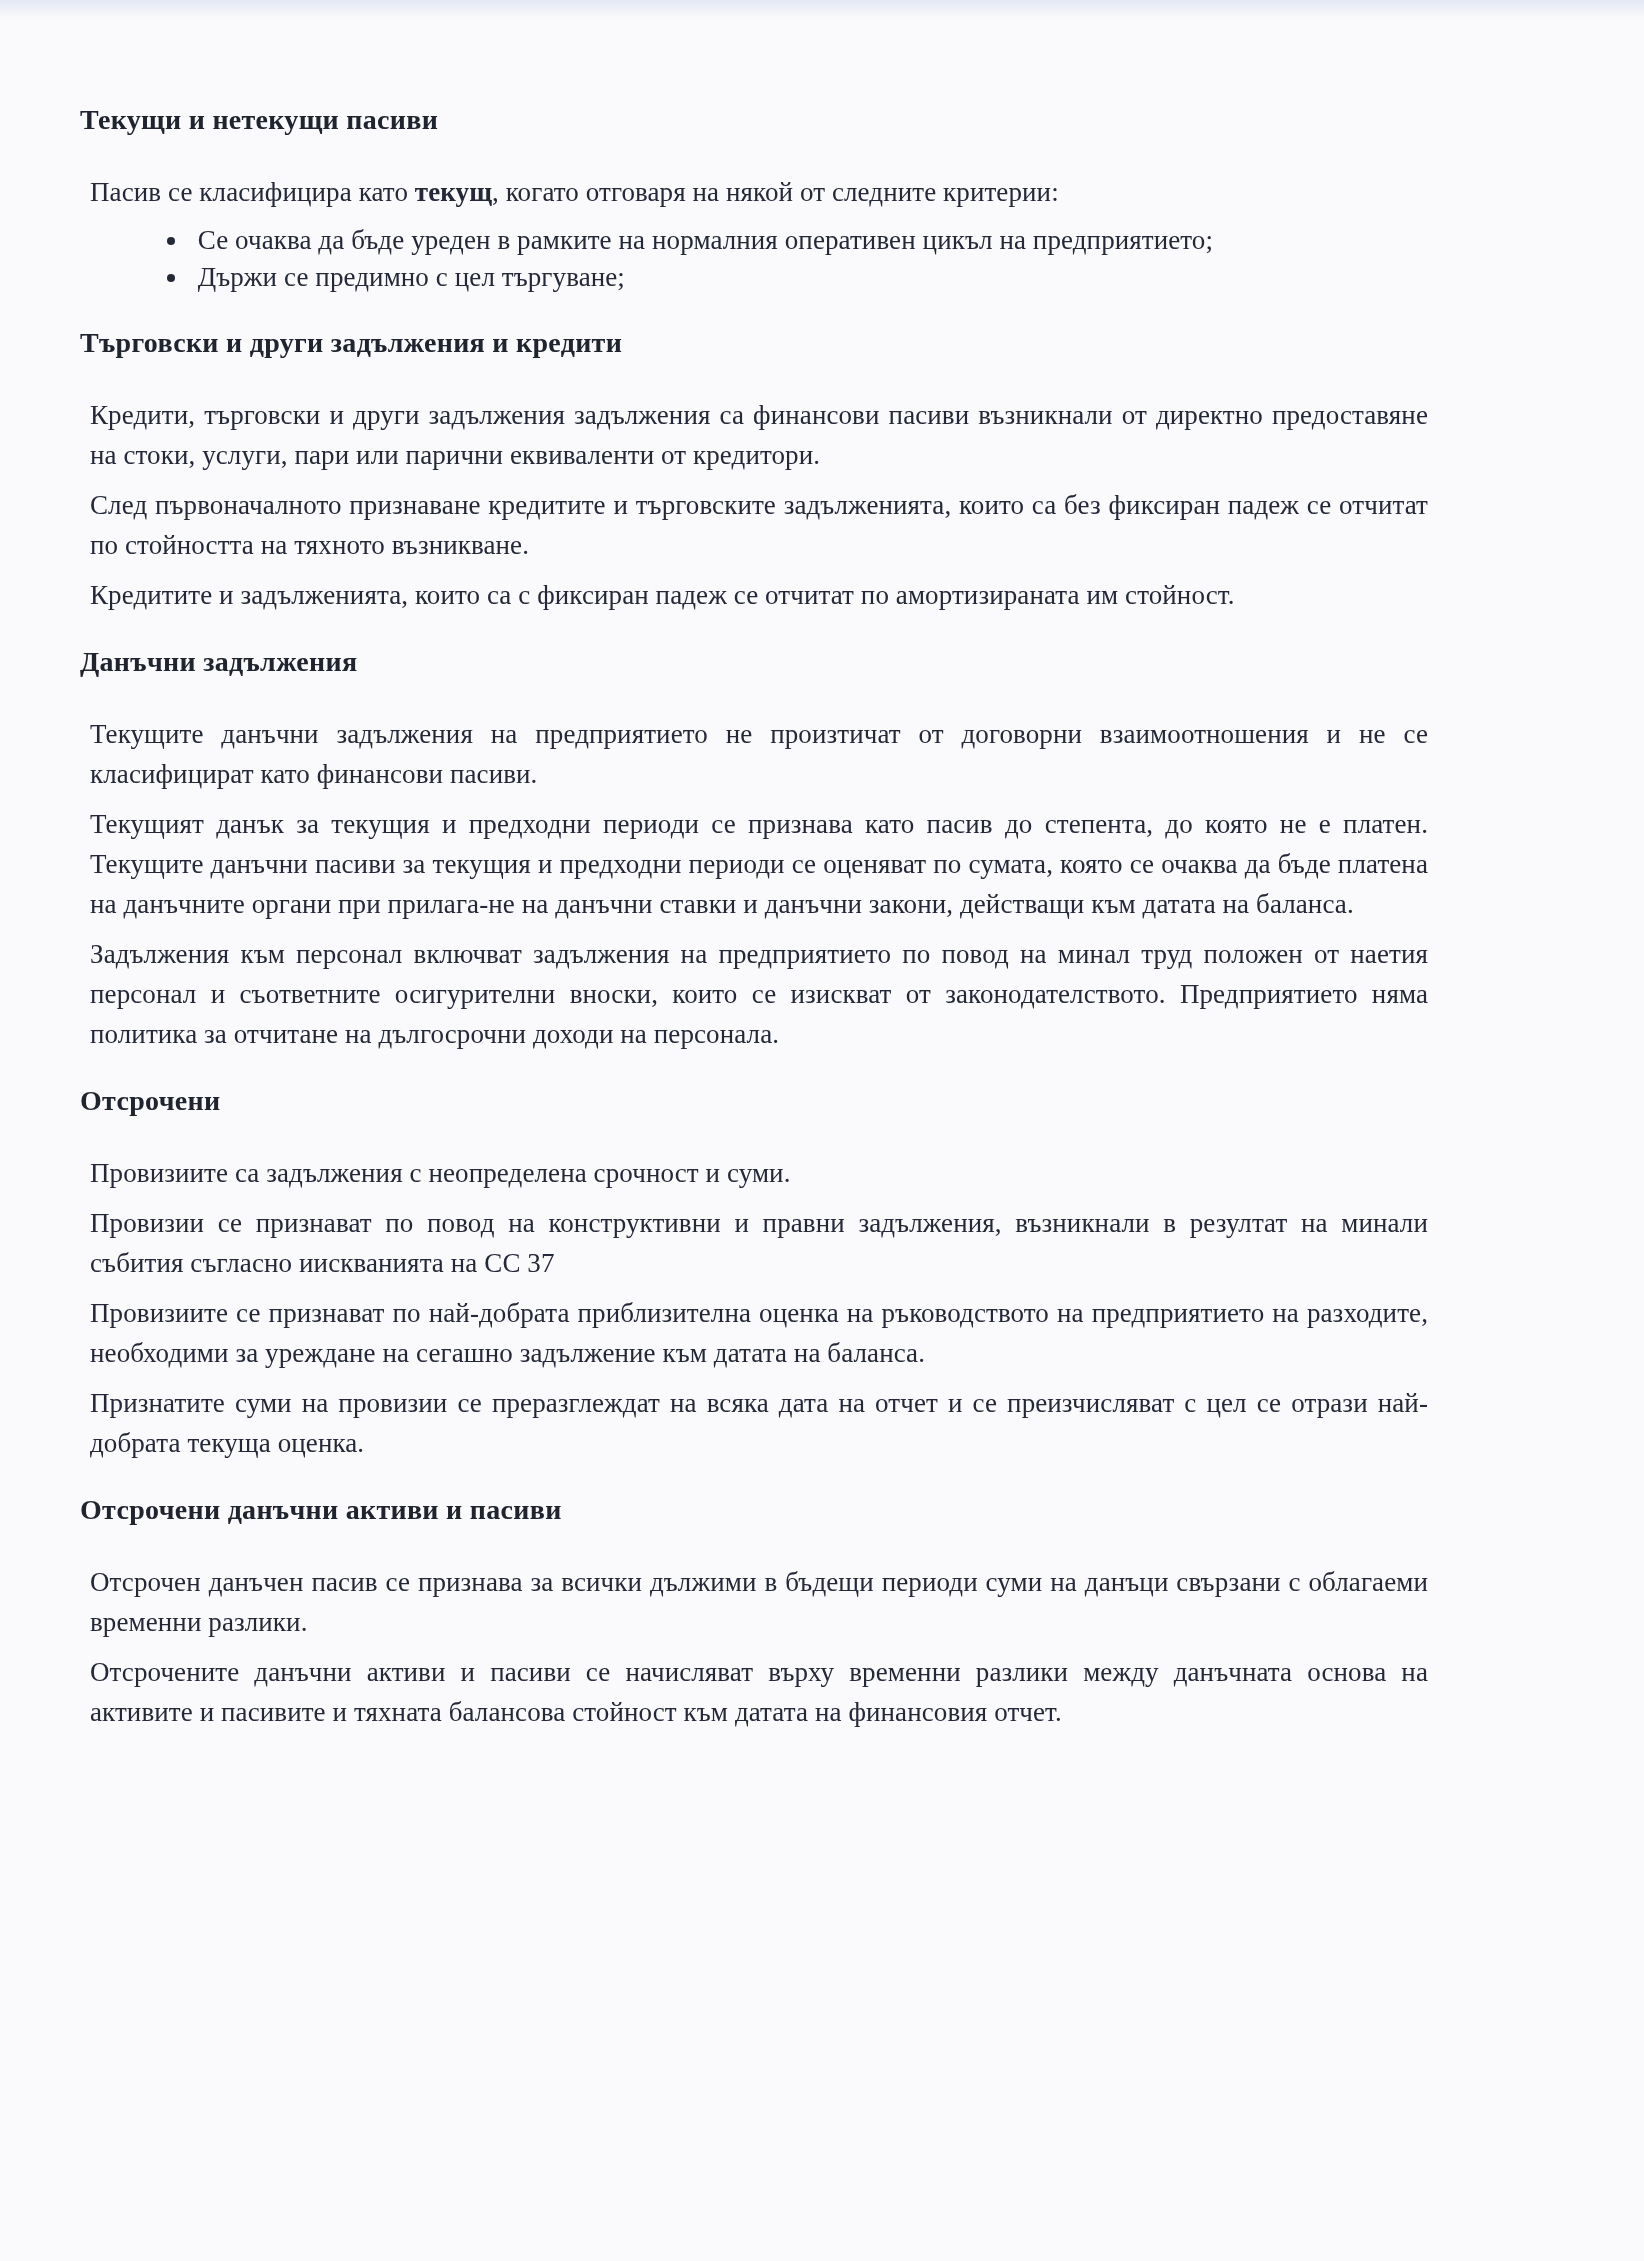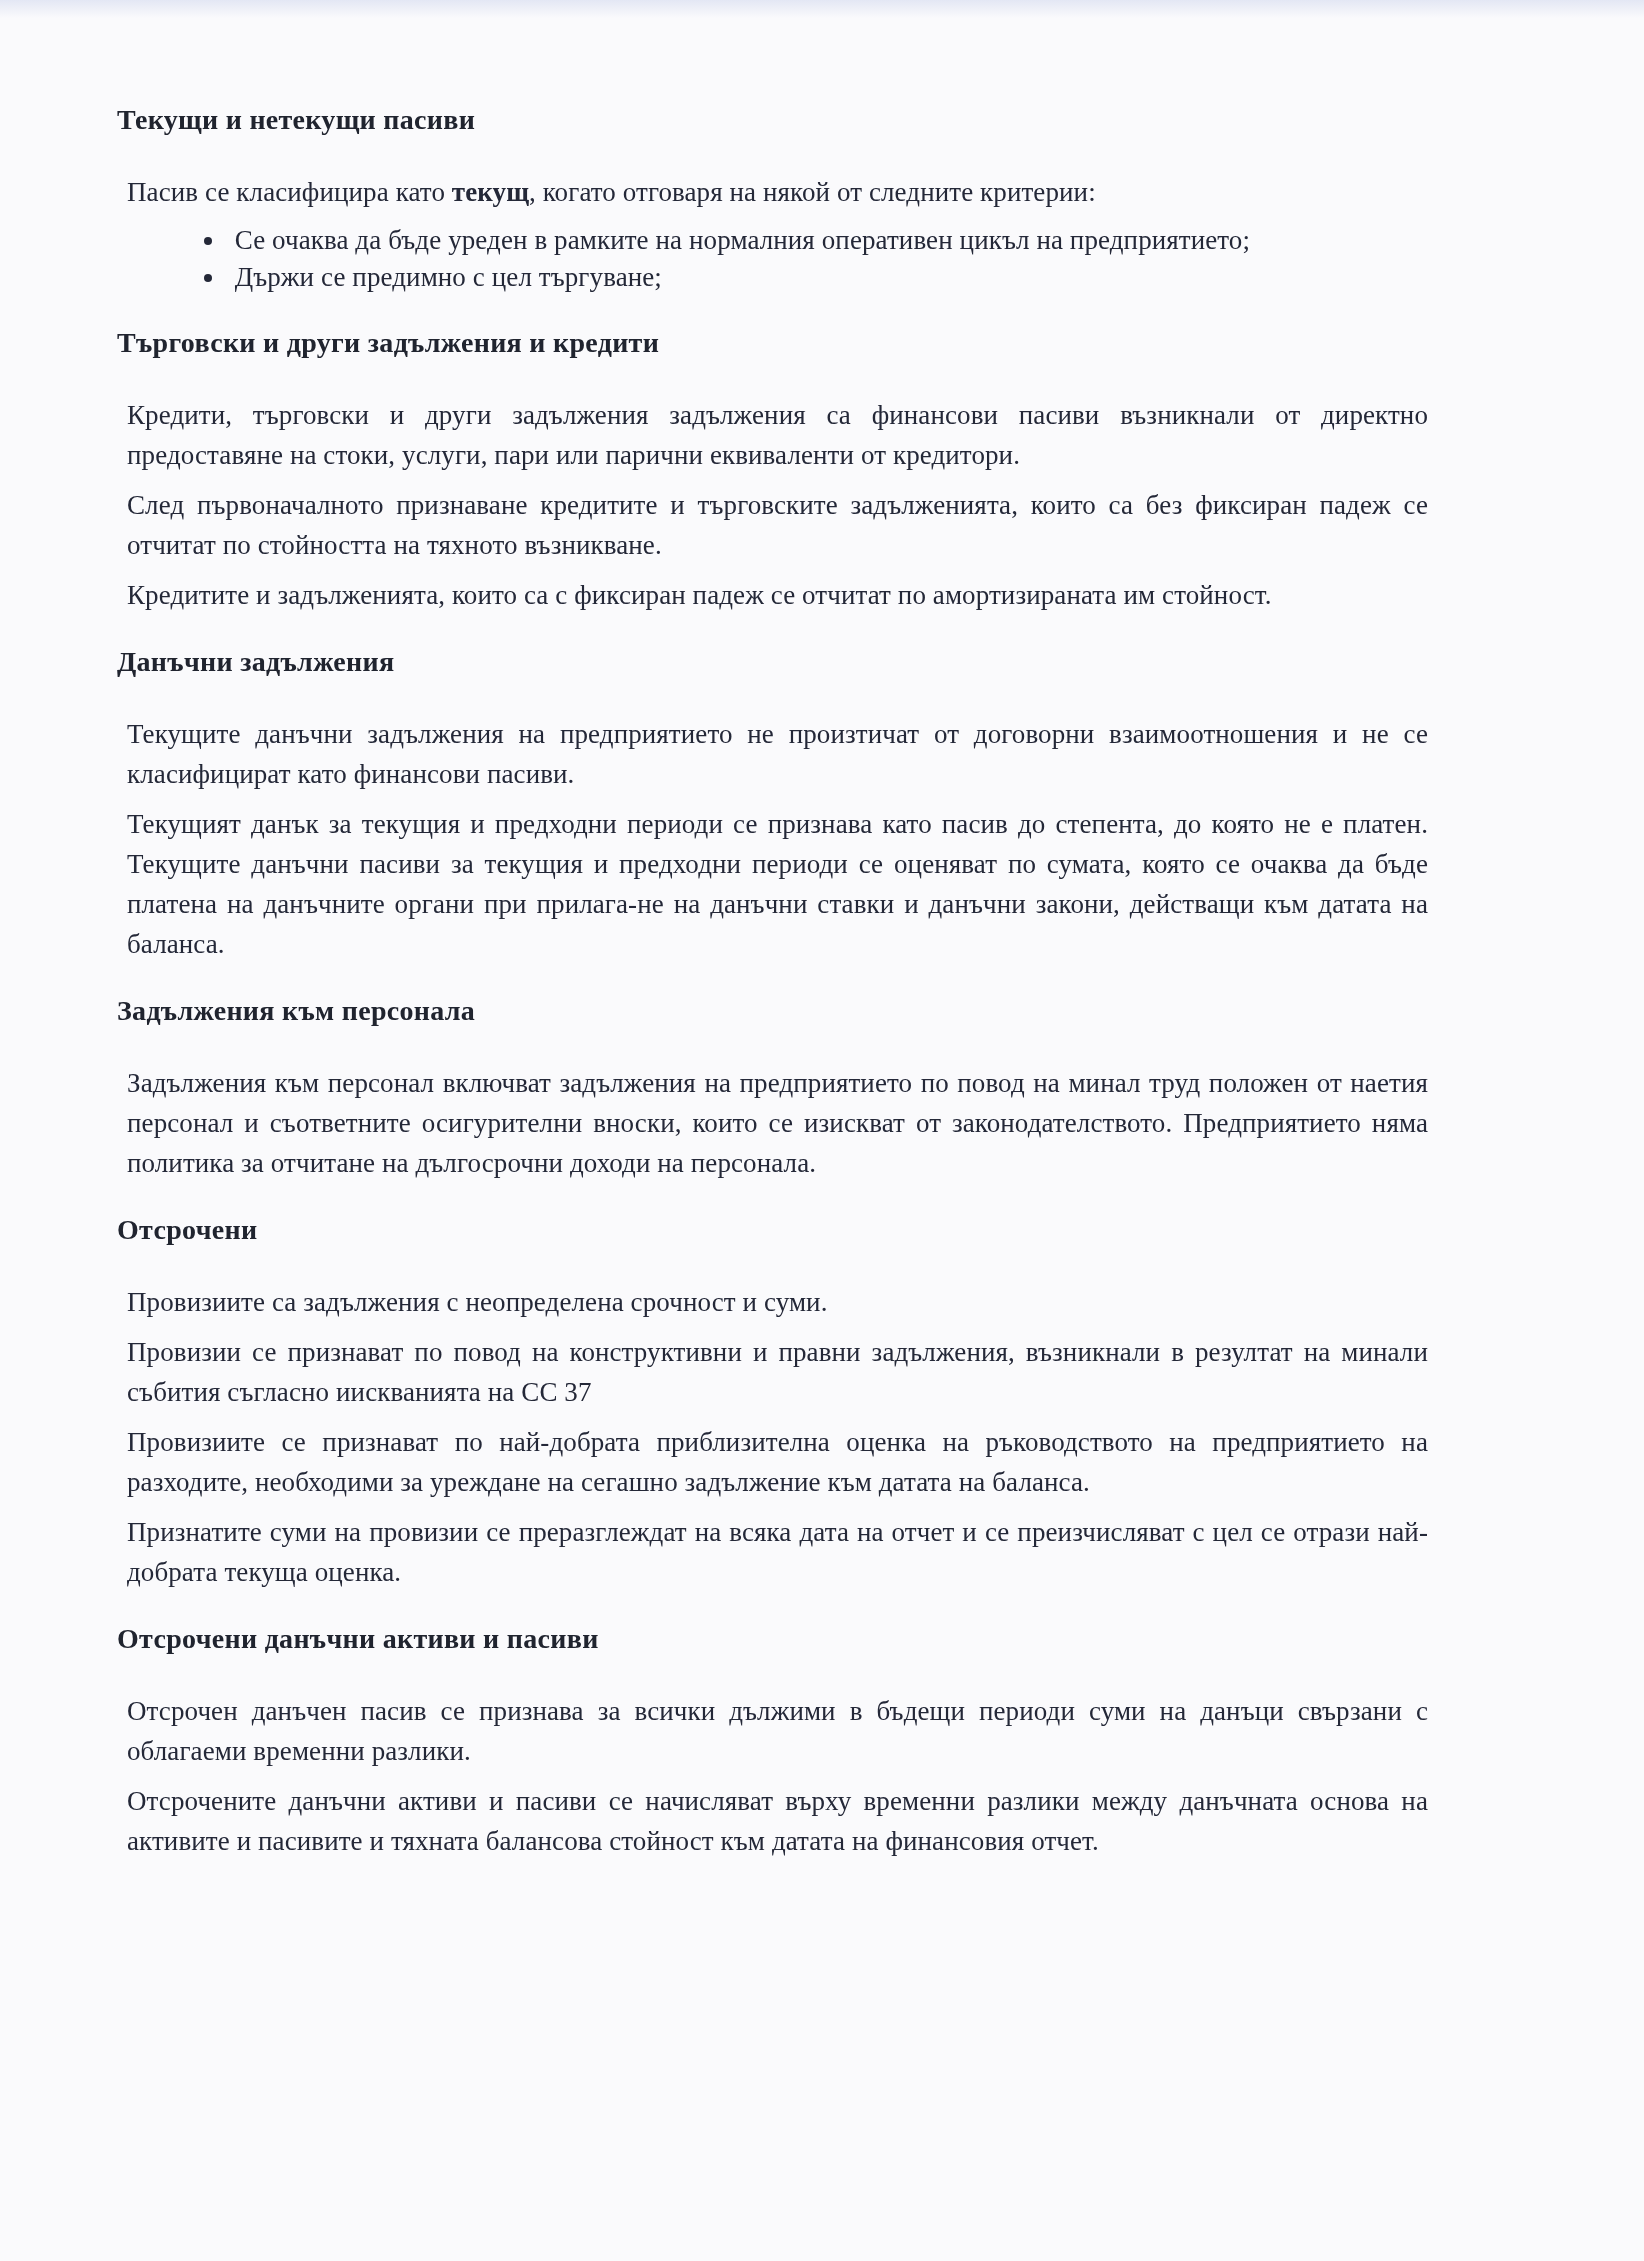--- a/index.html
+++ b/index.html
@@ -18,21 +18,21 @@
   }
   
   .scan-edge {
     position: absolute;
     top: 0; left: 0; right: 0;
     height: 18px;
     background: linear-gradient(180deg, #e3e7f4 0%, rgba(250,250,252,0) 100%);
     pointer-events: none;
   }
   .page {
-    padding: 103px 206px 77px 117px; 
+    padding: 103px 206px 77px 80px; 
   }
   h2.doc-heading {
     font-size: 28px;
     line-height: 33px;
     font-weight: bold;
     margin: 30px 0 36px 0;
     color: #20242f;
     letter-spacing: 0.3px;
   }
   section:first-child h2.doc-heading { margin-top: 0; }
@@ -81,21 +81,20 @@
     <p class="doc-par">Кредитите и задълженията, които са с фиксиран падеж се отчитат по амортизираната им стойност.</p>
   </section>
 
   <section>
     <h2 class="doc-heading">Данъчни задължения</h2>
     <p class="doc-par">Текущите данъчни задължения на предприятието не произтичат от договорни взаимоотношения и не се класифицират като финансови пасиви.</p>
     <p class="doc-par">Текущият данък за текущия и предходни периоди се признава като пасив до степента, до която не е платен. Текущите данъчни пасиви за текущия и предходни периоди се оценяват по сумата, която се очаква да бъде платена на данъчните органи при прилага-не на данъчни ставки и данъчни закони, действащи към датата на баланса.</p>
   </section>
 
   <section>
-    <h2 class="doc-heading">Задължения към персонала</h2>
     <p class="doc-par">Задължения към персонал включват задължения на предприятието по повод на минал труд положен от наетия персонал и съответните осигурителни вноски, които се изискват от законодателството. Предприятието няма политика за отчитане на дългосрочни доходи на персонала.</p>
   </section>
 
   <section>
     <h2 class="doc-heading">Отсрочени</h2>
     <p class="doc-par">Провизиите са задължения с неопределена срочност и суми.</p>
     <p class="doc-par">Провизии се признават по повод на конструктивни и правни задължения, възникнали в резултат на минали събития съгласно иискванията на СС 37</p>
     <p class="doc-par">Провизиите се признават по най-добрата приблизителна оценка на ръководството на предприятието на разходите, необходими за уреждане на сегашно задължение към датата на баланса.</p>
     <p class="doc-par">Признатите суми на провизии се преразглеждат на всяка дата на отчет и се преизчисляват с цел се отрази най-добрата текуща оценка.</p>
   </section>

